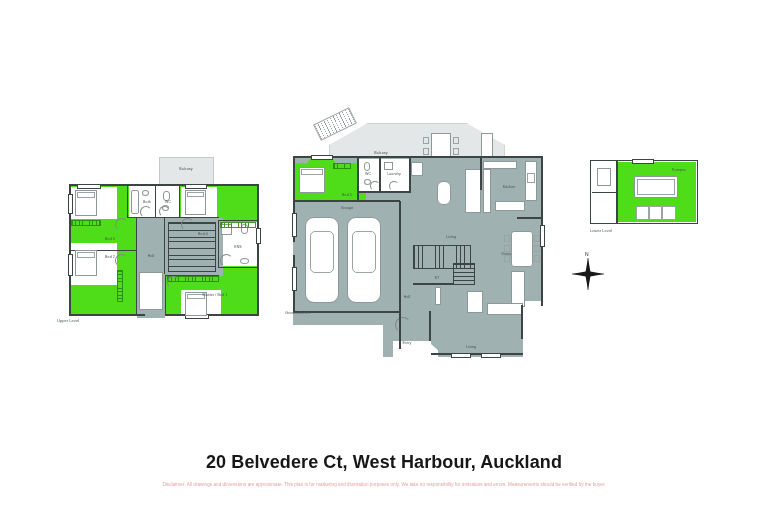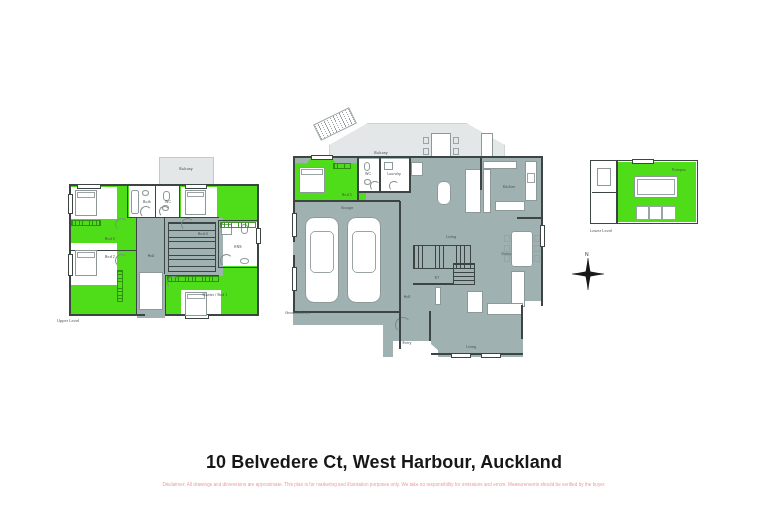--- a/index.html
+++ b/index.html
@@ -317,16 +317,16 @@
       <g fill="#1a1a1a">
         <path d="M22 6 L24.4 19.6 L38 22 L24.4 24.4 L22 38 L19.6 24.4 L6 22 L19.6 19.6 Z"></path>
       </g>
       <g stroke="#1a1a1a" stroke-width="0.6" fill="none">
         <path d="M22 6 L22 38 M6 22 L38 22"></path>
       </g>
     </svg>
     <span class="nlab">N</span>
   </div>
 
-  <div id="title">10 Belvedere Ct, West Harbour, Auckland</div>
+  <div id="title">20 Belvedere Ct, West Harbour, Auckland</div>
   <div id="disclaimer">Disclaimer: All drawings and dimensions are approximate. This plan is for marketing and illustration purposes only. We take no responsibility for omissions and errors. Measurements should be verified by the buyer.</div>
 
 </div>
 
 </body></html>

